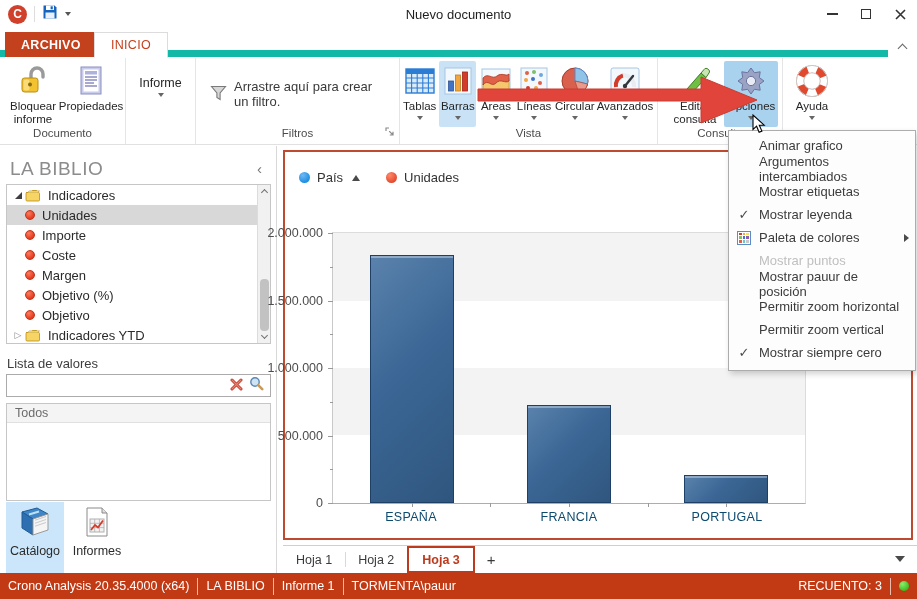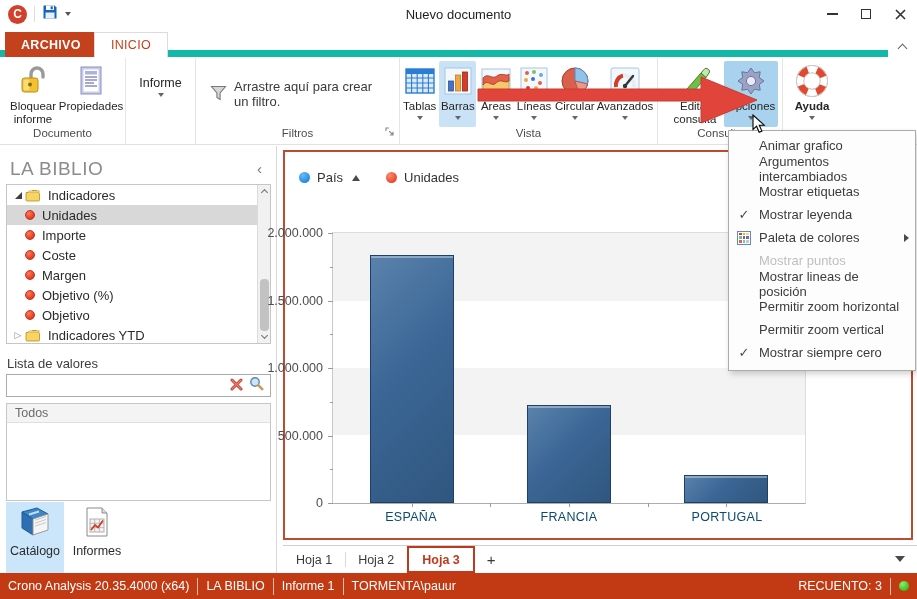--- a/index.html
+++ b/index.html
@@ -323,21 +323,21 @@
         </span>
         <span class="cap">Opciones</span>
         <span class="caret-down"></span>
       </div>
     </div>
     <div class="rgroup-label">Consulta</div>
   </div>
 
   <div class="rgroup" style="width:58px; border-right:none;">
     <div class="rgroup-body" style="justify-content:center;">
-      <div class="bigbtn" style="width:50px;font-weight:bold;">
+      <div class="bigbtn" style="width:50px;">
         <span class="ic">
           <svg width="32" height="32" viewBox="0 0 32 32">
               <circle cx="16" cy="16" r="12" fill="none" stroke="#E1492F" stroke-width="7.5"></circle>
               <circle cx="16" cy="16" r="12" fill="none" stroke="#FFFFFF" stroke-width="7.5" stroke-dasharray="9.42 9.42" stroke-dashoffset="4.7"></circle>
               <circle cx="16" cy="16" r="15.6" fill="none" stroke="#C9C9C9" stroke-width="1"></circle>
               <circle cx="16" cy="16" r="8.2" fill="none" stroke="#C9C9C9" stroke-width="1"></circle>
             </svg>
         </span>
         <span class="cap">Ayuda</span>
         <span class="caret-down"></span>
@@ -572,21 +572,21 @@
     </span>
     <span>Paleta de colores</span>
     <span class="mi-sub"></span>
   </div>
   <div class="mitem disabled">
       <span class="mi-icon"></span>
       <span>Mostrar puntos</span>
     </div>
   <div class="mitem">
       <span class="mi-icon"></span>
-      <span>Mostrar lineas de posición</span>
+      <span>Mostrar pauur de posición</span>
     </div>
   <div class="mitem">
       <span class="mi-icon"></span>
       <span>Permitir zoom horizontal</span>
     </div>
   <div class="mitem">
       <span class="mi-icon"></span>
       <span>Permitir zoom vertical</span>
     </div>
   <div class="mitem">

